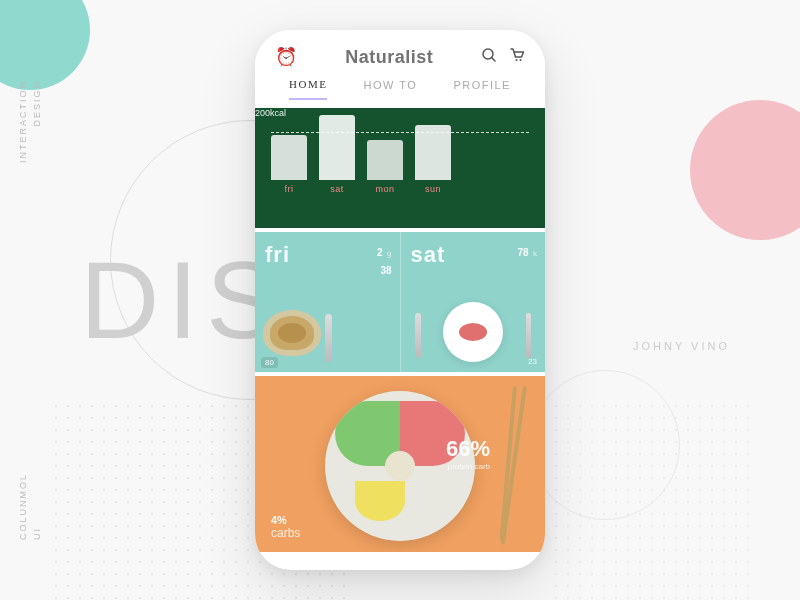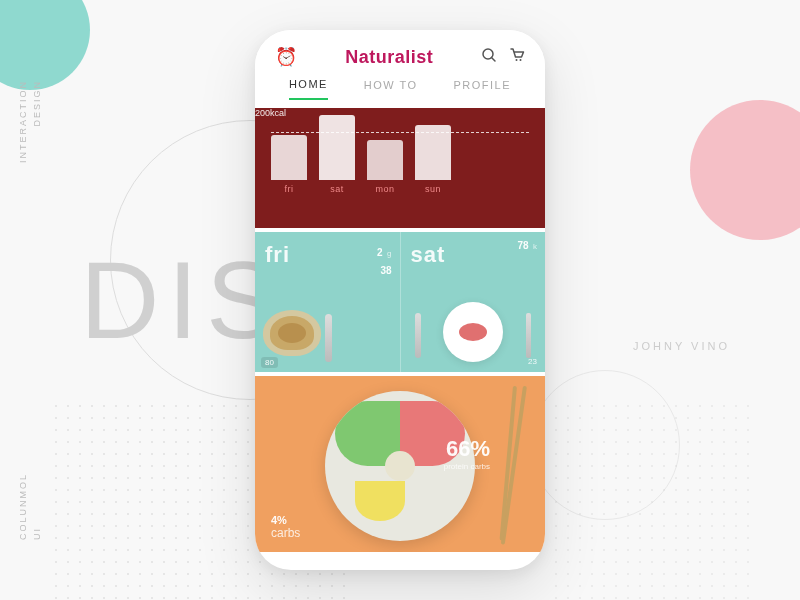--- a/index.html
+++ b/index.html
@@ -173,21 +173,21 @@
       justify-content: space-between;
       background: #fff;
     }
     .header-left .clock-icon {
       font-size: 18px;
       color: #f0c040;
     }
     .header-title {
       font-size: 18px;
       font-weight: 600;
-      color: #be185d;
+      color: #737373;
       letter-spacing: 0.5px;
     }
     .header-right {
       display: flex;
       gap: 12px;
       align-items: center;
     }
     .header-icon {
       font-size: 17px;
       color: #555;
@@ -205,34 +205,35 @@
       font-size: 11px;
       letter-spacing: 1.5px;
       color: #aaa;
       text-transform: uppercase;
       padding-bottom: 8px;
       cursor: pointer;
       font-weight: 500;
     }
     .nav-tab.active {
       color: #333;
-      border-bottom: 2px solid #22c55e;
+      border-bottom: 2px solid #c4b5fd;
+      font-family: Liberation Serif, serif;
     }
 
     
     .phone-content {
       overflow-y: auto;
       height: calc(100% - 88px);
     }
     .phone-content::-webkit-scrollbar { display: none; }
 
     
     .chart-card {
       margin: 8px 0 4px;
-      background: #7f1d1d;
+      background: #14532d;
       padding: 16px 16px 10px;
       height: 120px;
       position: relative;
       overflow: hidden;
     }
     .chart-bars {
       display: flex;
       align-items: flex-end;
       gap: 12px;
       height: 70px;
@@ -332,21 +333,21 @@
       border-left: 1px solid rgba(255,255,255,0.3);
     }
     .sat-label {
       font-size: 22px;
       font-weight: 700;
       color: rgba(255,255,255,0.9);
       letter-spacing: 1px;
     }
     .sat-stats {
       position: absolute;
-      top: 3px;
+      top: 10px;
       right: 8px;
       text-align: right;
     }
     .sat-plate {
       position: absolute;
       bottom: 10px;
       left: 50%;
       transform: translateX(-50%);
       width: 60px;
       height: 60px;
@@ -631,18 +632,18 @@
         <div class="plate-section-yellow"></div>
         <div class="plate-center"></div>
       </div>
 
       <div class="orange-stats">
         <div class="orange-pct">4%</div>
         <div class="orange-label">carbs</div>
       </div>
       <div class="orange-right-stats">
         <div class="orange-big-pct">66%</div>
-        <div class="orange-sub">protein carbs</div>
+        <div class="orange-sub">protein carb</div>
       </div>
     </div>
 
   </div>
 </div>
 
 </body></html>

